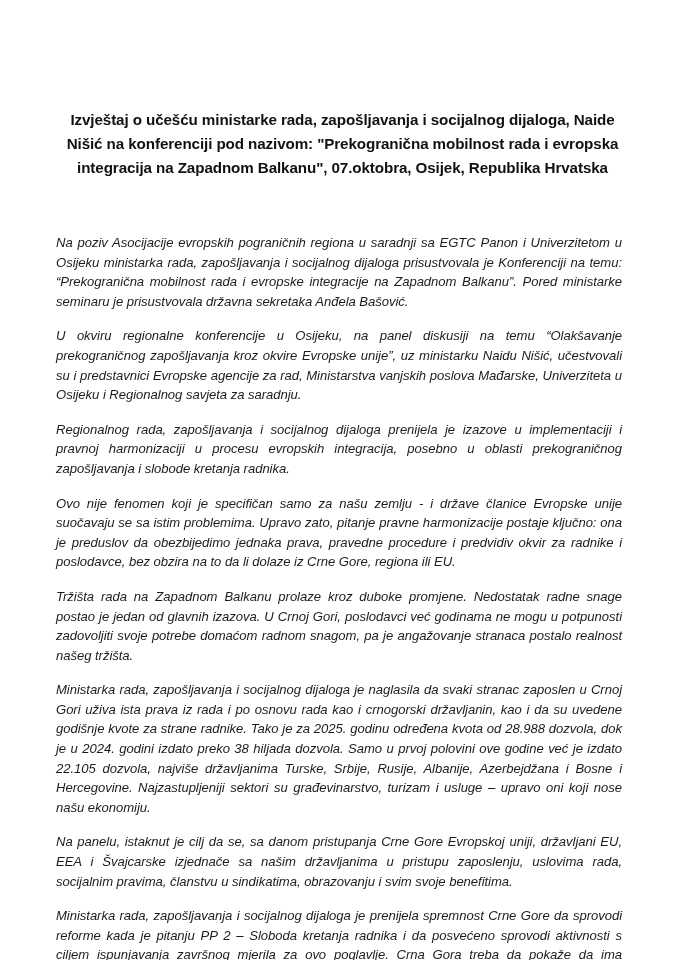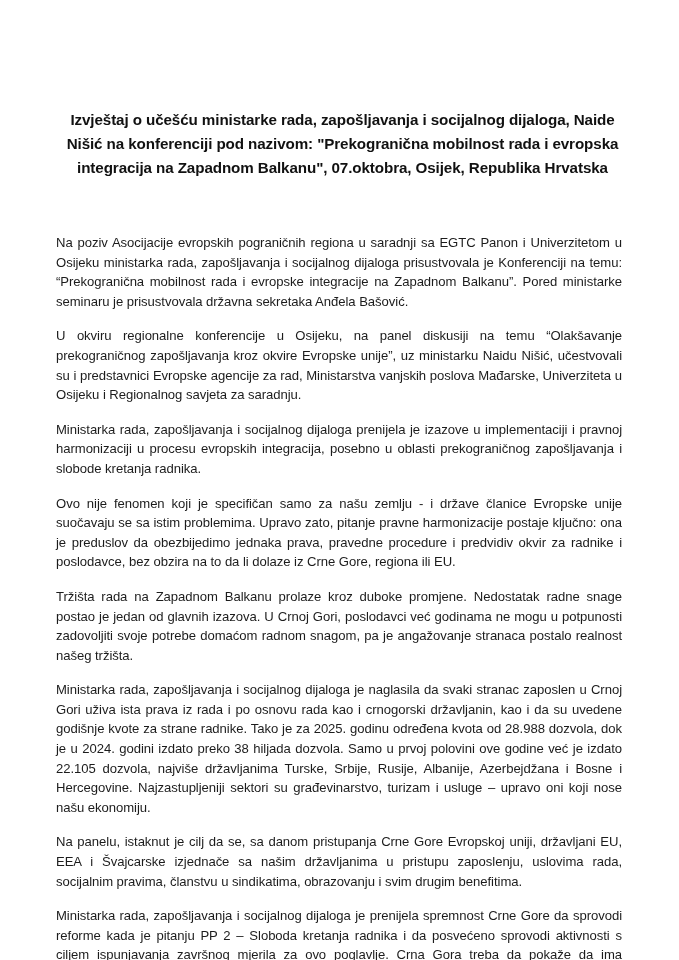--- a/index.html
+++ b/index.html
@@ -46,36 +46,37 @@
   }
   .para {
     margin: 0 1px 15px 0;
     font-size: 13.1px;
     line-height: 19.6px;
     text-align: justify;
     text-justify: inter-word;
     color: #1c1c1c;
     letter-spacing: -0.05px;
     hyphens: none;
+    font-style: italic;
   }
   .para:last-child {
     margin-bottom: 0;
   }
 </style>
 </head>
 <body>
 
 <div class="page">
 
   <h1 class="doc-title">Izvještaj o učešću ministarke rada, zapošljavanja i socijalnog dijaloga, Naide Nišić na konferenciji pod nazivom: "Prekogranična mobilnost rada i evropska integracija na Zapadnom Balkanu", 07.oktobra, Osijek, Republika Hrvatska</h1>
 
   <div class="body-copy">
     <p class="para">Na poziv Asocijacije evropskih pograničnih regiona u saradnji sa EGTC Panon i Univerzitetom u Osijeku ministarka rada, zapošljavanja i socijalnog dijaloga prisustvovala je Konferenciji na temu: “Prekogranična mobilnost rada i evropske integracije na Zapadnom Balkanu”. Pored ministarke seminaru je prisustvovala državna sekretaka Anđela Bašović.</p>
     <p class="para">U okviru regionalne konferencije u Osijeku, na panel diskusiji na temu “Olakšavanje prekograničnog zapošljavanja kroz okvire Evropske unije”, uz ministarku Naidu Nišić, učestvovali su i predstavnici Evropske agencije za rad, Ministarstva vanjskih poslova Mađarske, Univerziteta u Osijeku i Regionalnog savjeta za saradnju.</p>
-    <p class="para">Ministarka rada, zapošljavanja i socijalnog dijaloga prenijela je izazove u implementaciji i pravnoj harmonizaciji u procesu evropskih integracija, posebno u oblasti prekograničnog zapošljavanja i slobode kretanja radnika.</p>
+    <p class="para">Regionalnog rada, zapošljavanja i socijalnog dijaloga prenijela je izazove u implementaciji i pravnoj harmonizaciji u procesu evropskih integracija, posebno u oblasti prekograničnog zapošljavanja i slobode kretanja radnika.</p>
     <p class="para">Ovo nije fenomen koji je specifičan samo za našu zemlju - i države članice Evropske unije suočavaju se sa istim problemima. Upravo zato, pitanje pravne harmonizacije postaje ključno: ona je preduslov da obezbijedimo jednaka prava, pravedne procedure i predvidiv okvir za radnike i poslodavce, bez obzira na to da li dolaze iz Crne Gore, regiona ili EU.</p>
     <p class="para">Tržišta rada na Zapadnom Balkanu prolaze kroz duboke promjene. Nedostatak radne snage postao je jedan od glavnih izazova. U Crnoj Gori, poslodavci već godinama ne mogu u potpunosti zadovoljiti svoje potrebe domaćom radnom snagom, pa je angažovanje stranaca postalo realnost našeg tržišta.</p>
     <p class="para">Ministarka rada, zapošljavanja i socijalnog dijaloga je naglasila da svaki stranac zaposlen u Crnoj Gori uživa ista prava iz rada i po osnovu rada kao i crnogorski državljanin, kao i da su uvedene godišnje kvote za strane radnike. Tako je za 2025. godinu određena kvota od 28.988 dozvola, dok je u 2024. godini izdato preko 38 hiljada dozvola. Samo u prvoj polovini ove godine već je izdato 22.105 dozvola, najviše državljanima Turske, Srbije, Rusije, Albanije, Azerbejdžana i Bosne i Hercegovine. Najzastupljeniji sektori su građevinarstvo, turizam i usluge – upravo oni koji nose našu ekonomiju.</p>
-    <p class="para">Na panelu, istaknut je cilj  da se, sa danom pristupanja Crne Gore Evropskoj uniji, državljani EU, EEA i Švajcarske izjednače sa našim državljanima u pristupu zaposlenju, uslovima rada, socijalnim pravima, članstvu u sindikatima, obrazovanju i svim drugim benefitima.</p>
+    <p class="para">Na panelu, istaknut je cilj  da se, sa danom pristupanja Crne Gore Evropskoj uniji, državljani EU, EEA i Švajcarske izjednače sa našim državljanima u pristupu zaposlenju, uslovima rada, socijalnim pravima, članstvu u sindikatima, obrazovanju i svim svoje benefitima.</p>
     <p class="para">Ministarka rada, zapošljavanja i socijalnog dijaloga je prenijela spremnost Crne Gore da sprovodi reforme kada je pitanju PP 2 – Sloboda kretanja radnika i da posvećeno sprovodi aktivnosti s ciljem ispunjavanja završnog mjerila za ovo poglavlje. Crna Gora treba da pokaže da ima adekvatne strukture i kapacitete za pravilno sprovođenje pravne tekovine u dijelu slobode kretanja radnika do pristupanja Evropskoj uniji.</p>
   </div>
 
 </div>
 
 </body></html>

